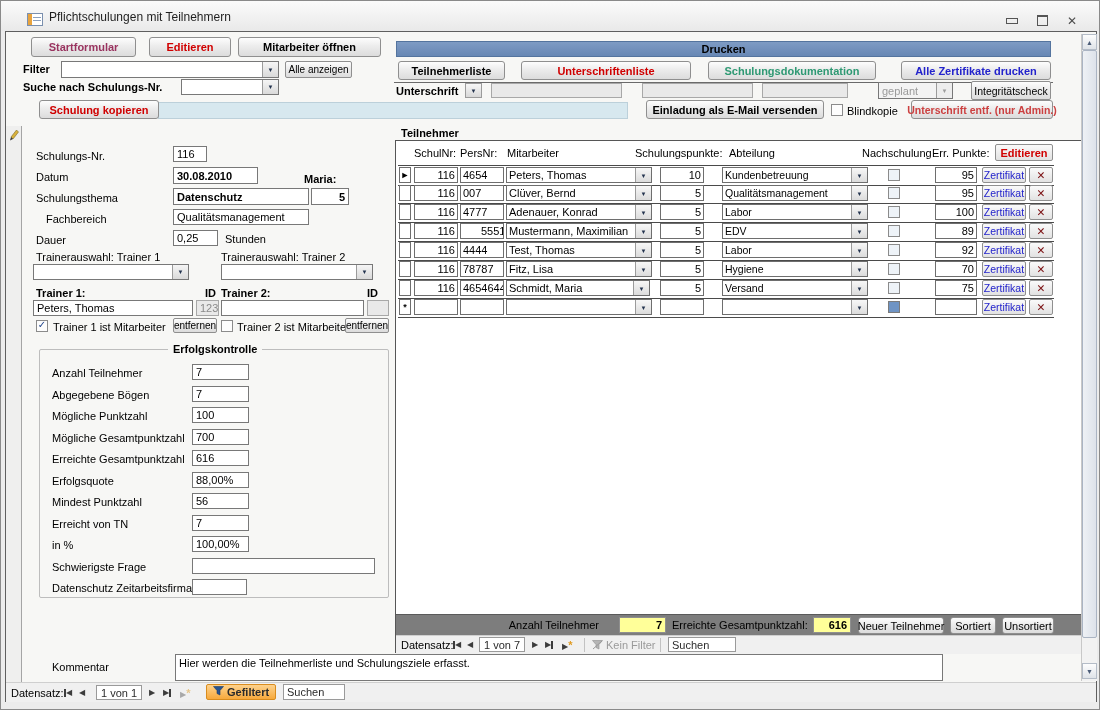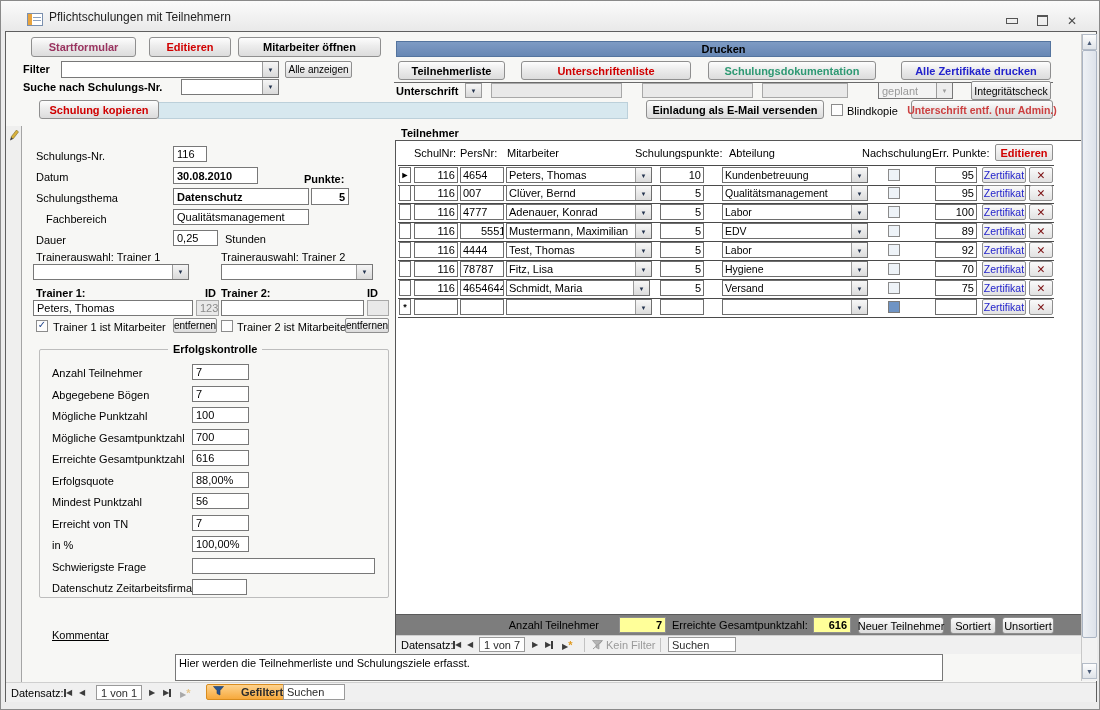--- a/index.html
+++ b/index.html
@@ -39,21 +39,21 @@
   .tcell{position:absolute;top:1px;height:16px;background:#fff;border:1px solid #6e6e6e;box-sizing:border-box;font-size:11px;display:flex;align-items:center;padding:0 2px;white-space:nowrap;overflow:hidden;}
   .tcell.right{justify-content:flex-end;}
   .tbtn{position:absolute;top:1px;height:16px;display:flex;align-items:center;justify-content:center;font-size:10.5px;
         background:linear-gradient(#fafafa,#e2e2e2);border:1px solid #8f8f8f;border-radius:2px;box-sizing:border-box;}
   .footerbar{position:absolute;left:0;top:473px;width:685px;height:21px;background:#7d7d7d;border-top:1px solid #5a5a5a;}
   .navbar{position:absolute;background:#f0f0f0;border-top:1px solid #cfcfcf;font-size:11px;color:#2b2b2b;}
   .navico{position:absolute;font-size:8px;color:#3c3c3c;line-height:10px;cursor:default;}
   .navbox{position:absolute;background:#fff;border:1px solid #9a9a9a;box-sizing:border-box;font-size:11px;display:flex;align-items:center;justify-content:center;}
   .vbar{display:inline-block;width:2px;height:8px;background:#3c3c3c;vertical-align:middle;}
   .sep{position:absolute;width:1px;background:#c2c2c2;}
-  .gefiltert{position:absolute;display:flex;align-items:center;gap:17px;background:linear-gradient(#fdd28d,#f7a93c);border:1px solid #d98c1e;border-radius:2px;font-size:11px;font-weight:bold;padding:0 6px;box-sizing:border-box;}
+  .gefiltert{position:absolute;display:flex;align-items:center;gap:3px;background:linear-gradient(#fdd28d,#f7a93c);border:1px solid #d98c1e;border-radius:2px;font-size:11px;font-weight:bold;padding:0 6px;box-sizing:border-box;}
   .scroll{position:absolute;left:1080px;top:33px;width:16px;height:647px;background:#f2f2f2;border-left:1px solid #c8c8c8;box-sizing:border-box;}
   .sarrow{position:absolute;left:0;width:15px;height:16px;background:linear-gradient(#fdfdfd,#dfe3e8);border:1px solid #b4bcc7;box-sizing:border-box;display:flex;align-items:center;justify-content:center;font-size:7px;color:#4b5c77;}
   .sthumb{position:absolute;left:0;top:16px;width:15px;height:588px;background:linear-gradient(90deg,#eef1f5,#dde2ea);border:1px solid #aab4c3;box-sizing:border-box;border-radius:2px;}
   .winbtn{position:absolute;top:12px;width:22px;height:15px;display:flex;align-items:center;justify-content:center;color:#4d4d4d;}
   .selector-strip{position:absolute;left:5px;top:125px;width:16px;height:556px;background:#efefee;border-right:1px solid #a5a5a5;box-sizing:border-box;}
 </style>
 </head>
 <body>
 
 <div class="window">
@@ -119,21 +119,21 @@
   <div class="btn txt-red" style="left:38px;top:99px;width:120px;height:19px;">Schulung kopieren</div>
   <div class="btn" style="left:645px;top:99px;width:178px;height:19px;">Einladung als E-Mail versenden</div>
   <span class="cb" style="left:830px;top:103px;"></span>
   <span class="lbl" style="left:846px;top:104px;">Blindkopie</span>
   <div class="btn txt-dred" style="left:910px;top:99px;width:142px;height:19px;">Unterschrift entf. (nur Admin.)</div>
 
   <span class="lbl" style="left:35px;top:149px;">Schulungs-Nr.</span>
   <div class="field" style="left:172px;top:145px;width:34px;height:16px;">116</div>
   <span class="lbl" style="left:35px;top:170px;">Datum</span>
   <div class="field b" style="left:172px;top:166px;width:85px;height:17px;">30.08.2010</div>
-  <span class="lbl b" style="left:303px;top:172px;">Punkte:</span>
+  <span class="lbl b" style="left:303px;top:172px;">Maria:</span>
   <span class="lbl" style="left:35px;top:191px;">Schulungsthema</span>
   <div class="field b" style="left:172px;top:187px;width:136px;height:17px;">Datenschutz</div>
   <div class="field b right" style="left:310px;top:187px;width:38px;height:17px;">5</div>
   <span class="lbl" style="left:35px;top:212px;padding-left:10px;">Fachbereich</span>
   <div class="field" style="left:172px;top:208px;width:136px;height:16px;">Qualitätsmanagement</div>
   <span class="lbl" style="left:35px;top:233px;">Dauer</span>
   <div class="field" style="left:172px;top:229px;width:45px;height:16px;">0,25</div>
   <span class="lbl" style="left:224px;top:232px;">Stunden</span>
   <span class="lbl" style="left:35px;top:250px;">Trainerauswahl: Trainer 1</span>
   <span class="lbl" style="left:220px;top:250px;">Trainerauswahl: Trainer 2</span>
@@ -177,21 +177,21 @@
       <div class="lbl" style="left:12px;top:168px;position:absolute;">Erreicht von TN</div>
       <div class="field" style="left:152px;top:165px;width:57px;height:16px;">7</div>
       <div class="lbl" style="left:12px;top:189px;position:absolute;">in %</div>
       <div class="field" style="left:152px;top:186px;width:57px;height:16px;">100,00%</div>
       <div class="lbl" style="left:12px;top:211px;position:absolute;">Schwierigste Frage</div>
       <div class="field" style="left:152px;top:208px;width:183px;height:16px;"></div>
       <div class="lbl" style="left:12px;top:232px;position:absolute;">Datenschutz Zeitarbeitsfirma</div>
       <div class="field" style="left:152px;top:229px;width:55px;height:16px;"></div>
     </div>
 
-  <span class="lbl" style="left:51px;top:628px;text-decoration:underline;">Kommentar</span>
+  <span class="lbl" style="left:51px;top:660px;">Kommentar</span>
   <div class="field" style="left:174px;top:653px;width:768px;height:27px;align-items:flex-start;padding-top:2px;">Hier werden die Teilnehmerliste und Schulungsziele erfasst.</div>
 
   <span class="lbl b" style="left:400px;top:126px;">Teilnehmer</span>
   <div class="subform" id="subform">
     <span class="lbl" style="left:18px;top:6px;">SchulNr:</span>
     <span class="lbl" style="left:64px;top:6px;">PersNr:</span>
     <span class="lbl" style="left:111px;top:6px;">Mitarbeiter</span>
     <span class="lbl" style="left:239px;top:6px;">Schulungspunkte:</span>
     <span class="lbl" style="left:333px;top:6px;">Abteilung</span>
     <span class="lbl" style="left:466px;top:6px;">Nachschulung</span>

